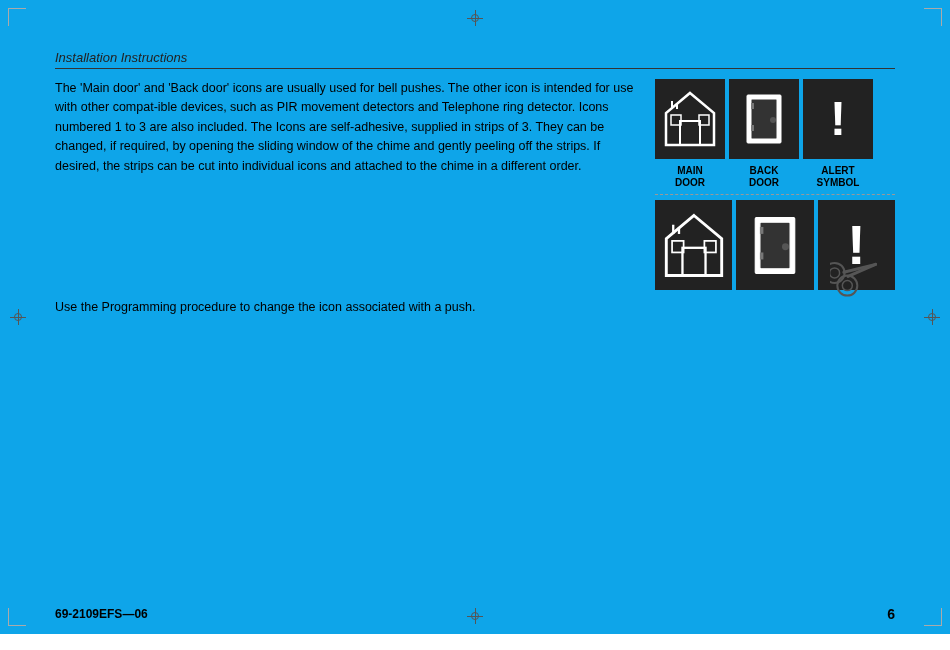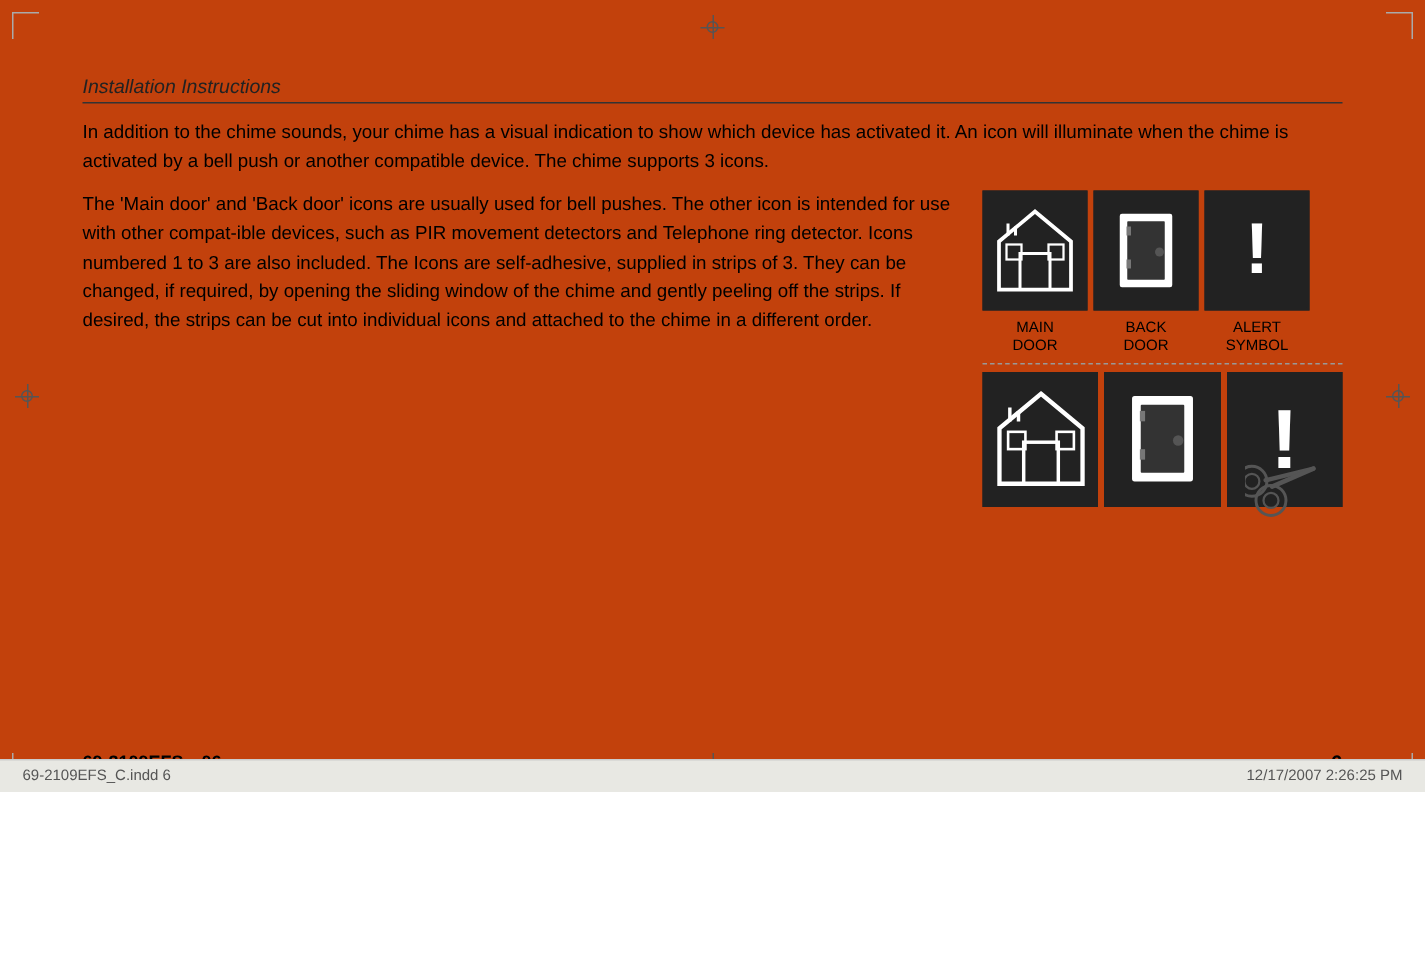--- a/index.html
+++ b/index.html
@@ -10,22 +10,22 @@
       background: #ffffff;
       font-family: Arial, Helvetica, sans-serif;
       font-size: 13px;
       color: #000;
       overflow: hidden;
       position: relative;
     }
 
     .page-container {
       width: 950px;
-      height: 528px;
-      background: #c2410c;
+      height: 634px;
+      background: #0ea5e9;
       position: relative;
       display: flex;
       flex-direction: column;
     }
 
     
     .corner-mark {
       position: absolute;
       width: 18px;
       height: 18px;
@@ -139,21 +139,21 @@
     .icon-label-row {
       display: flex;
       gap: 4px;
       justify-content: flex-start;
     }
 
     .icon-label {
       width: 70px;
       text-align: center;
       font-size: 10px;
-      font-weight: normal;
+      font-weight: bold;
       line-height: 1.2;
       padding-top: 2px;
     }
 
     
     .alert-exclaim {
       font-size: 48px;
       font-weight: 900;
       color: #fff;
       font-style: normal;
@@ -274,21 +274,20 @@
       <div class="circle"></div>
     </div>
 
   <div class="content">
 
     <div class="header-section">
       <span class="header-title">Installation Instructions</span>
     </div>
 
 
-    <div class="para">In addition to the chime sounds, your chime has a visual indication to show which device has activated it. An icon will illuminate when the chime is activated by a bell push or another compatible device. The chime supports 3 icons.</div>
 
     <div class="two-col">
 
       <div class="text-col">
         <div class="para">The 'Main door' and 'Back door' icons are usually used for bell pushes. The other icon is intended for use with other compat-ible devices, such as PIR movement detectors and Telephone ring detector. Icons numbered 1 to 3 are also included. The Icons are self-adhesive, supplied in strips of 3. They can be changed, if required, by opening the sliding window of the chime and gently peeling off the strips. If desired, the strips can be cut into individual icons and attached to the chime in a different order.</div>
       </div>
 
       <div class="icons-col">
 
         <div class="icons-top-row">
@@ -381,26 +380,23 @@
                 <circle cx="15" cy="30" r="5" fill="none" stroke="#555" stroke-width="1.5"></circle>
               </g>
             </svg>
           </div>
 
         </div>
 
       </div>
     </div>
 
+    <div class="para" style="margin-top: 5px;">Use the Programming procedure to change the icon associated with a push.</div>
 
   </div>
 
   <div class="footer">
     <span class="footer-left">69-2109EFS—06</span>
     <span class="footer-center">6</span>
   </div>
 
-  <div class="file-bar">
-    <span>69-2109EFS_C.indd   6</span>
-    <span>12/17/2007   2:26:25 PM</span>
-  </div>
 
 </div>
 
 </body></html>

